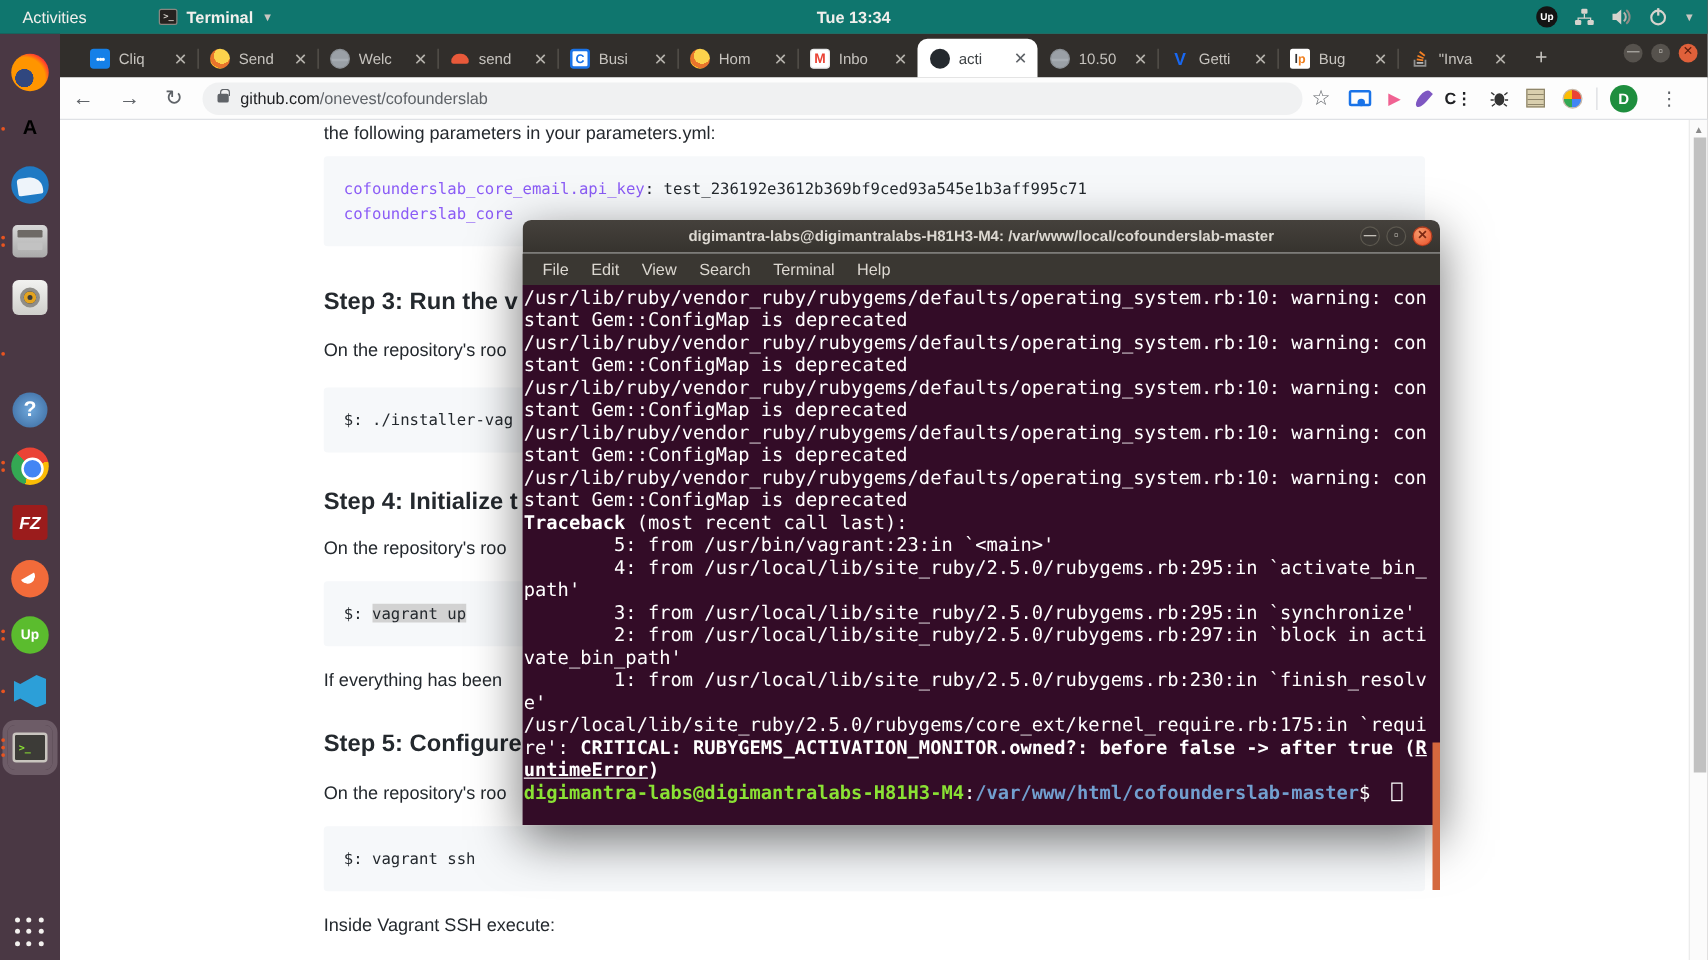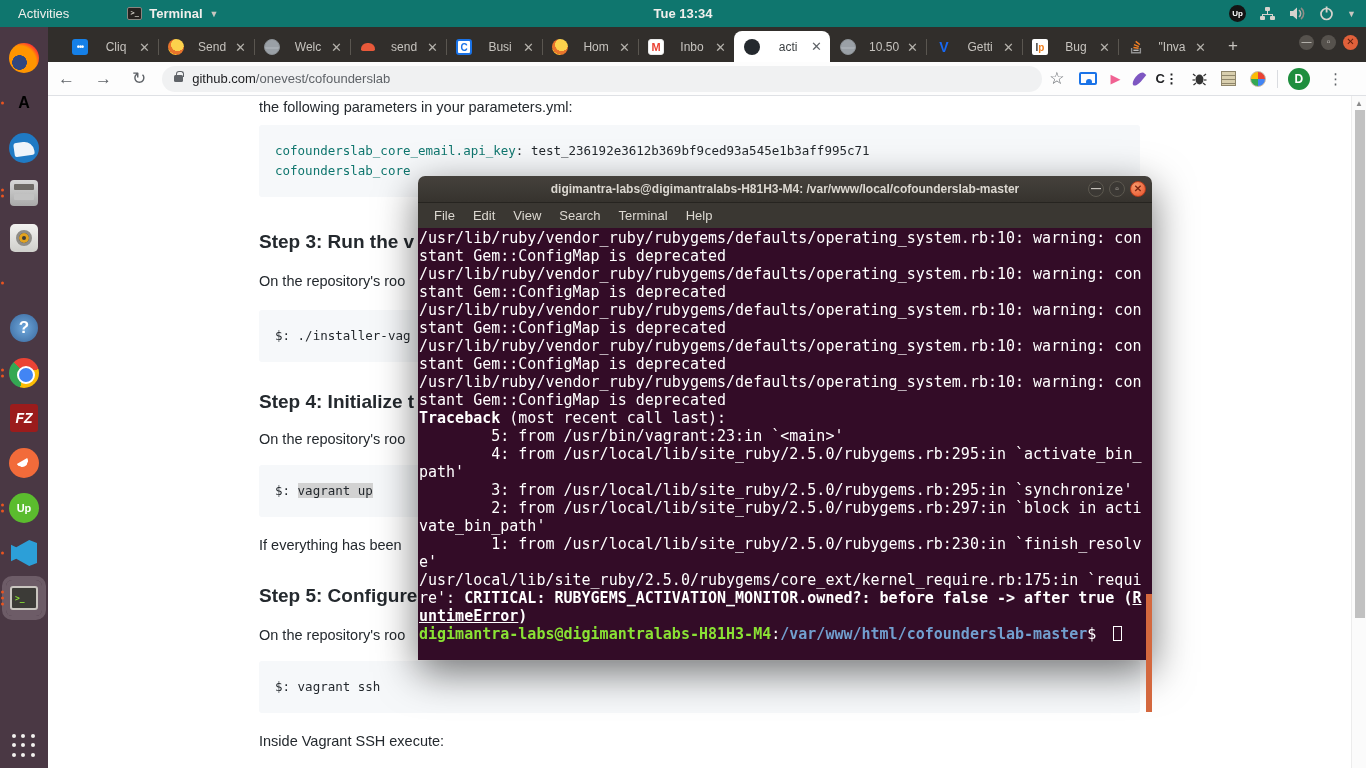--- a/index.html
+++ b/index.html
@@ -69,21 +69,21 @@
 
   
   .chrome { position:absolute; left:48px; top:27px; width:1318px; height:741px; background:#fff; z-index:10; }
   .tabstrip { position:absolute; left:0; top:0; width:100%; height:35px; background:#312e2b;
               display:flex; align-items:flex-end; }
   .tab { width:96px; height:30px; display:flex; align-items:center; padding:0 6px 0 10px;
          color:#c6c3be; font-size:12px; position:relative; }
   .tab + .tab:before { content:""; position:absolute; left:0; top:7px; height:16px; width:1px; background:#5a5650; }
   .tab.active { background:#fff; color:#3c4043; border-radius:8px 8px 0 0; height:31px; }
   .tab.active:before, .tab.active + .tab:before { display:none; }
-  .tab-label { flex:1; overflow:hidden; white-space:nowrap; margin-left:7px;text-align:center; }
+  .tab-label { flex:1; overflow:hidden; white-space:nowrap; margin-left:7px; }
   .tab-close { font-size:13px; color:#b5b2ac; padding:0 2px; }
   .tab.active .tab-close { color:#5f6368; }
   .newtab-btn { color:#c6c3be; font-size:17px; padding:0 14px 6px; }
   .winctl { position:absolute; right:8px; top:8px; display:flex; gap:7px; }
   .wbtn { width:15px; height:15px; border-radius:50%; background:#56524d; color:#cfccc6;
           font-size:10px; line-height:14px; text-align:center; }
   .wbtn.close { background:#e0603a; color:#5b1d0d; }
 
   .ticon { width:16px; height:16px; flex:0 0 16px; display:flex; align-items:center; justify-content:center;
            font-size:10px; font-weight:bold; border-radius:3px; }
@@ -125,21 +125,21 @@
   .tool-sep { width:1px; height:18px; background:#dadce0; margin-left:4px; }
 
   
   .content { position:absolute; left:0; top:69px; width:100%; height:672px; background:#fff;
              color:#24292e; overflow:hidden; }
   .gh-p { position:absolute; left:211px; font-size:14.5px; color:#24292e; }
   .gh-h { position:absolute; left:211px; font-size:19px; font-weight:bold; }
   .gh-code { position:absolute; left:211px; width:881px; background:#f6f8fa; border-radius:3px;
              padding:16px; font-family:"DejaVu Sans Mono",monospace; font-size:12.5px; line-height:20px;
              white-space:pre; color:#24292e; }
-  .yml-key { color:#0f766e; }
+  .yml-key { color:#8b5cf6; }
   .sel { background:#d2d2d2; }
 
   
   .bscroll { position:absolute; right:0; top:0; width:15px; height:672px; background:#fbfbfb; border-left:1px solid #ececec; }
   .bscroll .arr { display:block; text-align:center; color:#8a8a8a; font-size:8px; padding-top:3px; }
   .bthumb { position:absolute; left:2.5px; top:14px; width:10px; height:508px; background:#c1c1c1; }
 
   
   .term { position:absolute; left:418px; top:176px; width:734px; height:484px; z-index:30;
           box-shadow:0 12px 40px rgba(0,0,0,.55); border-radius:7px 7px 0 0; }

